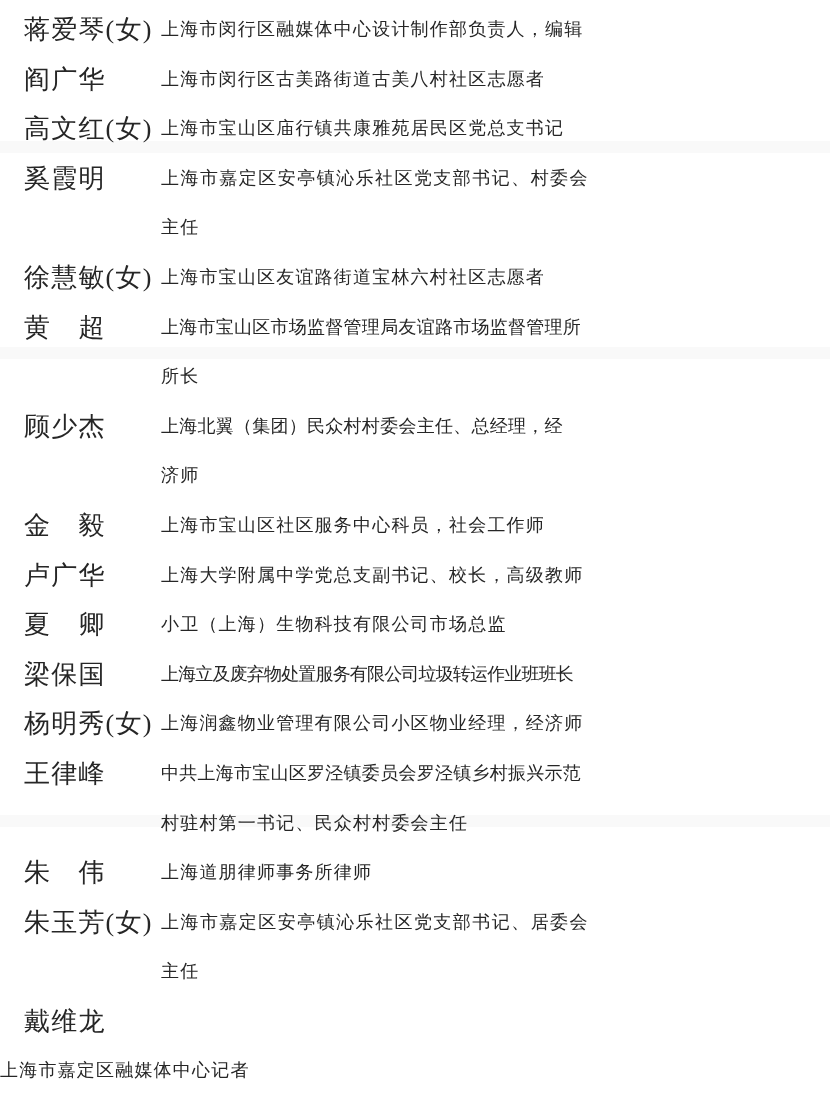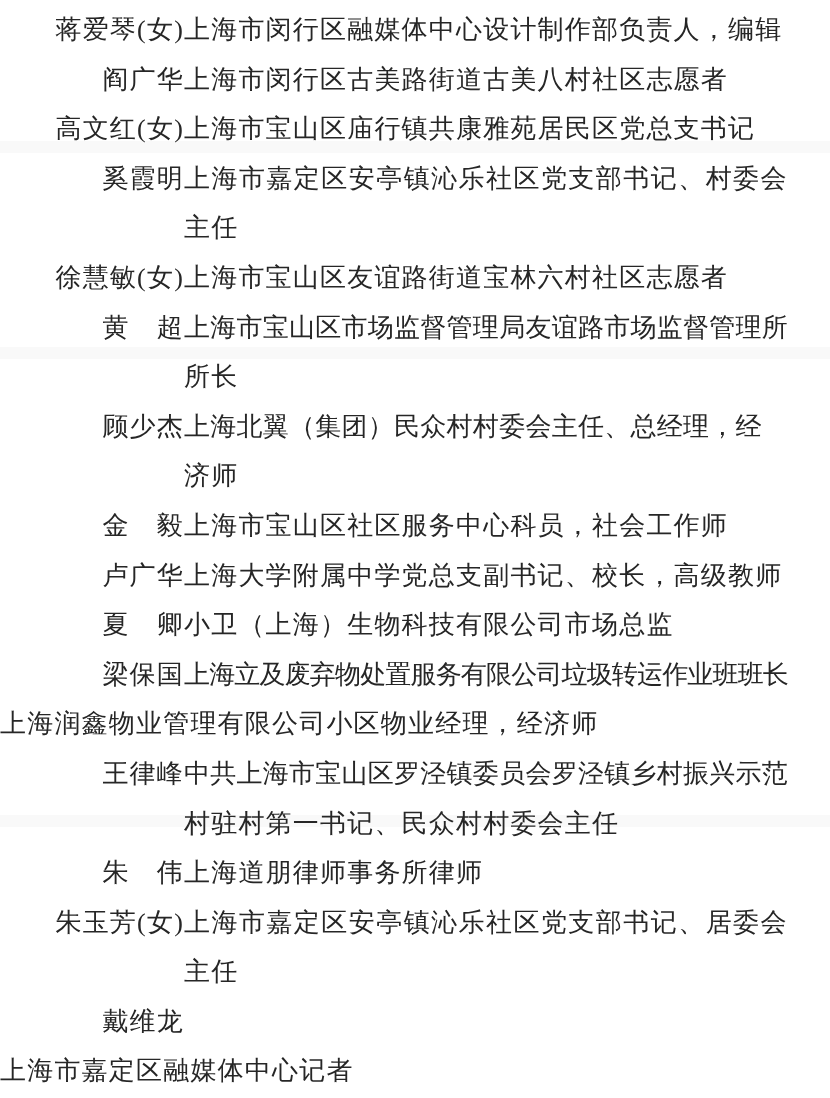--- a/index.html
+++ b/index.html
@@ -24,39 +24,38 @@
     padding-top: 5px;
     box-sizing: border-box;
   }
   .entry {
     display: flex;
     align-items: flex-start;
   }
   .name-cell {
     width: 137px;
     flex: 0 0 137px;
-    padding-left: 47px;
+    padding-left: 24px;
     box-sizing: content-box;
     font-size: 26px;
     line-height: 49.6px;
     letter-spacing: 1.2px;
     white-space: nowrap;
-    text-align: right;
   }
   .desc-cell {
     width: 640px;
     flex: 1 1 auto;
   }
   .desc-line {
     display: block;
     white-space: nowrap;
   }
   .desc-line > span {
     display: inline-block;
-    font-size: 26px;
+    font-size: 18px;
     line-height: 49.6px;
     letter-spacing: 1.2px;
     white-space: nowrap;
   }
   
   .scan-band {
     position: absolute;
     left: 0;
     width: 830px;
     height: 12px;
@@ -149,20 +148,21 @@
   </div>
 
   <div class="entry">
     <div class="name-cell">梁保国</div>
     <div class="desc-cell">
           <div class="desc-line"><span style="letter-spacing: -0.833854px;">上海立及废弃物处置服务有限公司垃圾转运作业班班长</span></div>
         </div>
   </div>
 
   <div class="entry">
+    <div class="name-cell">杨明秀(女)</div>
     <div class="desc-cell">
           <div class="desc-line"><span>上海润鑫物业管理有限公司小区物业经理，经济师</span></div>
         </div>
   </div>
 
   <div class="entry">
     <div class="name-cell">王律峰</div>
     <div class="desc-cell">
           <div class="desc-line"><span class="fill" style="letter-spacing: 0.260462px;">中共上海市宝山区罗泾镇委员会罗泾镇乡村振兴示范</span></div>
           <div class="desc-line"><span>村驻村第一书记、民众村村委会主任</span></div>

